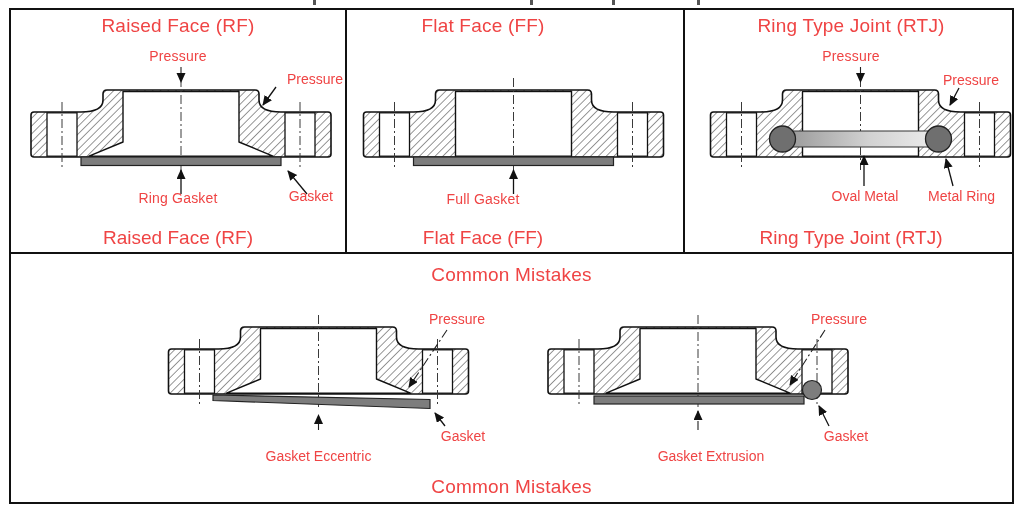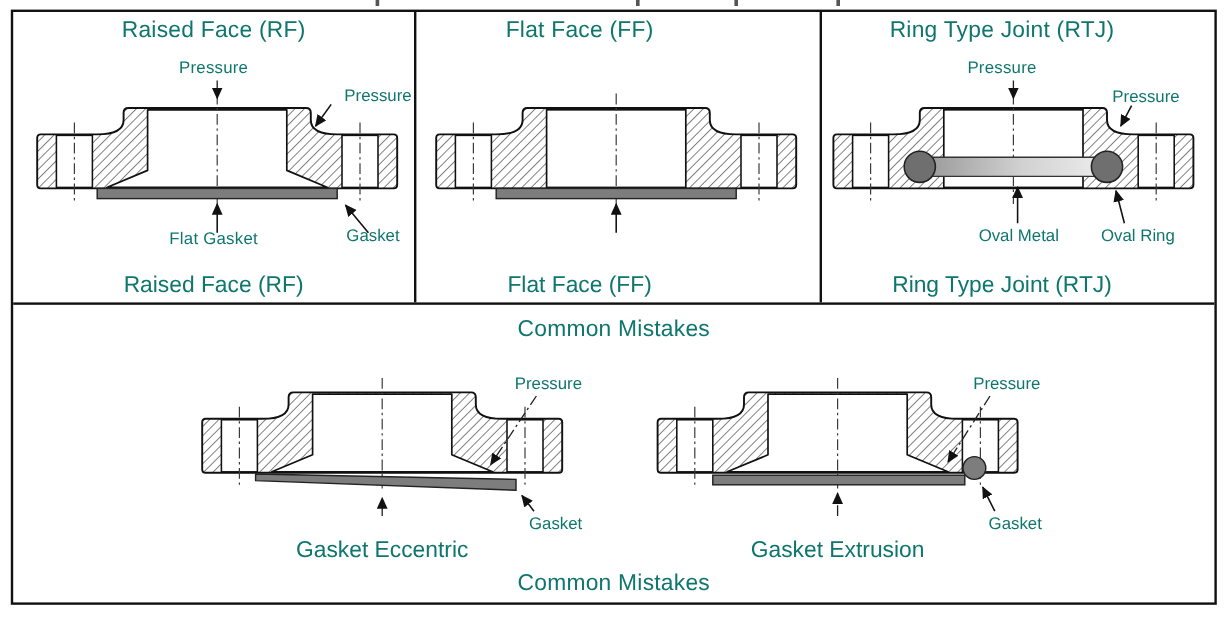--- a/index.html
+++ b/index.html
@@ -1,28 +1,28 @@
 <!DOCTYPE html>
 <html><head>
 <meta charset="utf-8">
 <style>
   html,body{margin:0;padding:0;background:#ffffff;}
   .stage{position:relative;width:1024px;height:530px;background:#ffffff;overflow:hidden;
-         font-family:"Liberation Sans", sans-serif;color:#0f766e;}
+         font-family:"Liberation Sans", sans-serif;color:#ef4444;}
   .frame{position:absolute;left:9px;top:8px;width:1001px;height:492px;border:2px solid #111;background:#fff;}
   .toprow{position:absolute;left:0;top:0;width:1001px;height:242px;}
   .vdiv{position:absolute;top:0;width:2px;height:242px;background:#111;}
   .hdiv{position:absolute;left:0;top:242px;width:1001px;height:2px;background:#111;}
   .panel{position:absolute;top:0;height:242px;}
   .bottom{position:absolute;left:0;top:244px;width:1001px;height:248px;}
   .dsvg{position:absolute;left:0;top:0;}
   .ttl{position:absolute;left:0;right:0;text-align:center;font-size:19px;letter-spacing:.2px;white-space:nowrap;}
   .lbl{position:absolute;font-size:14px;white-space:nowrap;}
   .cap{position:absolute;left:0;right:0;text-align:center;font-size:19px;white-space:nowrap;}
-  .capw{position:absolute;text-align:center;font-size:19px;white-space:nowrap;}
+  .capw{position:absolute;text-align:center;font-size:14px;white-space:nowrap;}
   .ctr{text-align:center;}
   .rgt{text-align:right;}
   .mark{position:absolute;width:3px;height:5px;background:#555;top:0;}
 </style>
 </head>
 <body>
 
 <div class="stage">
 
   <div>
@@ -83,51 +83,52 @@
           <use href="#flange-rf" x="0" y="66"></use>
           <rect x="70" y="147" width="200" height="8.5" fill="#7d7d7d" stroke="#222" stroke-width="1.2"></rect>
           <line x1="170" y1="57" x2="170" y2="72" stroke="#222" stroke-width="1.1" stroke-dasharray="9 3 2 3" marker-end="url(#ah)"></line>
           <line x1="265" y1="77" x2="252" y2="95" stroke="#111" stroke-width="1.3" marker-end="url(#ah)"></line>
           <line x1="170" y1="184" x2="170" y2="160" stroke="#111" stroke-width="1.3" marker-end="url(#ah)"></line>
           <line x1="296" y1="184" x2="277" y2="161" stroke="#111" stroke-width="1.3" marker-end="url(#ah)"></line>
         </svg>
         <div class="ttl" style="top:5px">Raised Face (RF)</div>
         <div class="ttl lbl" style="top:38px">Pressure</div>
         <div class="lbl rgt" style="right:2px;top:61px">Pressure</div>
-        <div class="ttl lbl" style="top:180px">Flat Gasket</div>
+        <div class="ttl lbl" style="top:180px">Ring Gasket</div>
         <div class="lbl rgt" style="right:12px;top:178px">Gasket</div>
         <div class="cap" style="top:217px">Raised Face (RF)</div>
       </div>
 
       <div class="panel" style="left:336px;width:272px">
         <svg class="dsvg" width="336" height="242" viewBox="0 0 336 242">
           <use href="#flange-ff" x="-3.5" y="66"></use>
           <rect x="66.5" y="147" width="200" height="8.5" fill="#7d7d7d" stroke="#222" stroke-width="1.2"></rect>
           <line x1="166.5" y1="184" x2="166.5" y2="160" stroke="#111" stroke-width="1.3" marker-end="url(#ah)"></line>
         </svg>
         <div class="ttl" style="top:5px">Flat Face (FF)</div>
+        <div class="ttl lbl" style="top:181px">Full Gasket</div>
         <div class="cap" style="top:217px">Flat Face (FF)</div>
       </div>
 
-      <div class="panel" style="left:674px;width:300px">
+      <div class="panel" style="left:690px;width:300px">
         <svg class="dsvg" width="327" height="242" viewBox="0 0 327 242">
           <use href="#flange-ff" x="-10.5" y="66"></use>
           <rect x="71.5" y="121" width="176" height="16" rx="8" fill="url(#ringGrad)" stroke="#333" stroke-width="1.2"></rect>
           <circle cx="81.5" cy="129" r="13" fill="#6f6f6f" stroke="#222" stroke-width="1.3"></circle>
           <circle cx="237.5" cy="129" r="13" fill="#6f6f6f" stroke="#222" stroke-width="1.3"></circle>
           <line x1="159.5" y1="57" x2="159.5" y2="72" stroke="#222" stroke-width="1.1" stroke-dasharray="9 3 2 3" marker-end="url(#ah)"></line>
           <line x1="258" y1="78" x2="249" y2="95" stroke="#111" stroke-width="1.3" marker-end="url(#ah)"></line>
           <line x1="163" y1="176" x2="163" y2="146" stroke="#111" stroke-width="1.3" marker-end="url(#ah)"></line>
           <line x1="252" y1="176" x2="245" y2="149" stroke="#111" stroke-width="1.3" marker-end="url(#ah)"></line>
         </svg>
         <div class="ttl" style="top:5px">Ring Type Joint (RTJ)</div>
         <div class="ttl lbl" style="top:38px">Pressure</div>
         <div class="lbl rgt" style="right:2px;top:62px">Pressure</div>
         <div class="lbl ctr" style="left:84px;width:160px;top:178px">Oval Metal</div>
-        <div class="lbl rgt" style="right:6px;top:178px">Oval Ring</div>
+        <div class="lbl rgt" style="right:6px;top:178px">Metal Ring</div>
         <div class="cap" style="top:217px">Ring Type Joint (RTJ)</div>
       </div>
     </div>
 
     <div class="hdiv"></div>
 
     <div class="bottom">
       <svg class="dsvg" width="1001" height="248" viewBox="0 0 1001 248">
 
         <use href="#flange-rf" x="137.5" y="59"></use>
@@ -145,19 +146,19 @@
       </svg>
 
       <div class="ttl" style="top:10px">Common Mistakes</div>
 
       <div class="lbl ctr" style="left:398px;width:96px;top:57px">Pressure</div>
       <div class="lbl ctr" style="left:412px;width:80px;top:174px">Gasket</div>
       <div class="capw" style="left:137.5px;width:340px;top:194px">Gasket Eccentric</div>
 
       <div class="lbl ctr" style="left:780px;width:96px;top:57px">Pressure</div>
       <div class="lbl ctr" style="left:795px;width:80px;top:174px">Gasket</div>
-      <div class="capw" style="left:517px;width:340px;top:194px">Gasket Extrusion</div>
+      <div class="capw" style="left:530px;width:340px;top:194px">Gasket Extrusion</div>
 
       <div class="ttl" style="top:222px">Common Mistakes</div>
     </div>
 
   </div>
 </div>
 
 </body></html>

